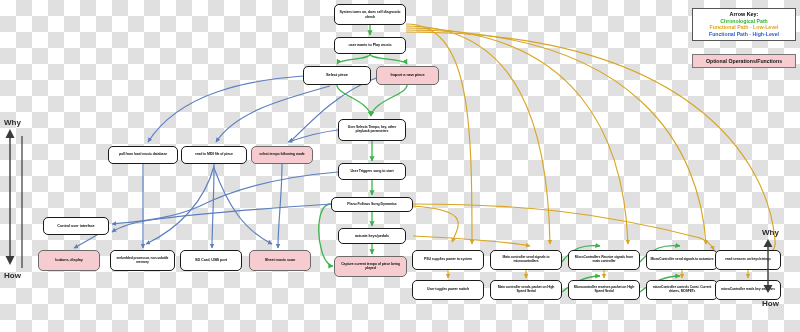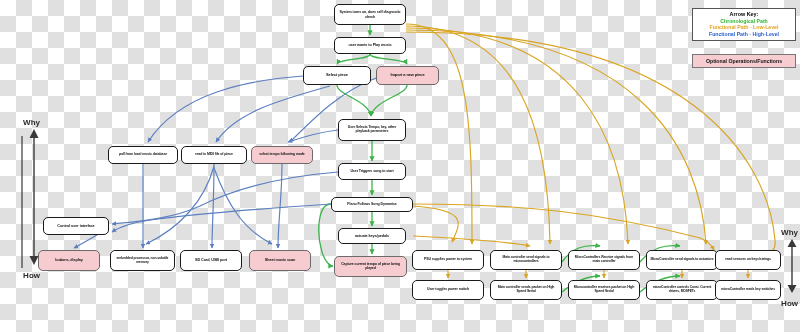--- a/index.html
+++ b/index.html
@@ -85,21 +85,21 @@
     text-align: center;
     padding: 3px 1px;
     font-size: 5.2px;
     font-weight: 700;
     color: #111111;
     z-index: 8;
   }
   .axis {
     position: absolute;
     z-index: 7;
-    text-align: right;
+    text-align: left;
   }
   .axis-label {
     font-size: 8px;
     font-weight: 700;
     color: #2b2b2b;
   }
   .axis-bar {
     position: relative;
     margin: 1px auto;
   }

